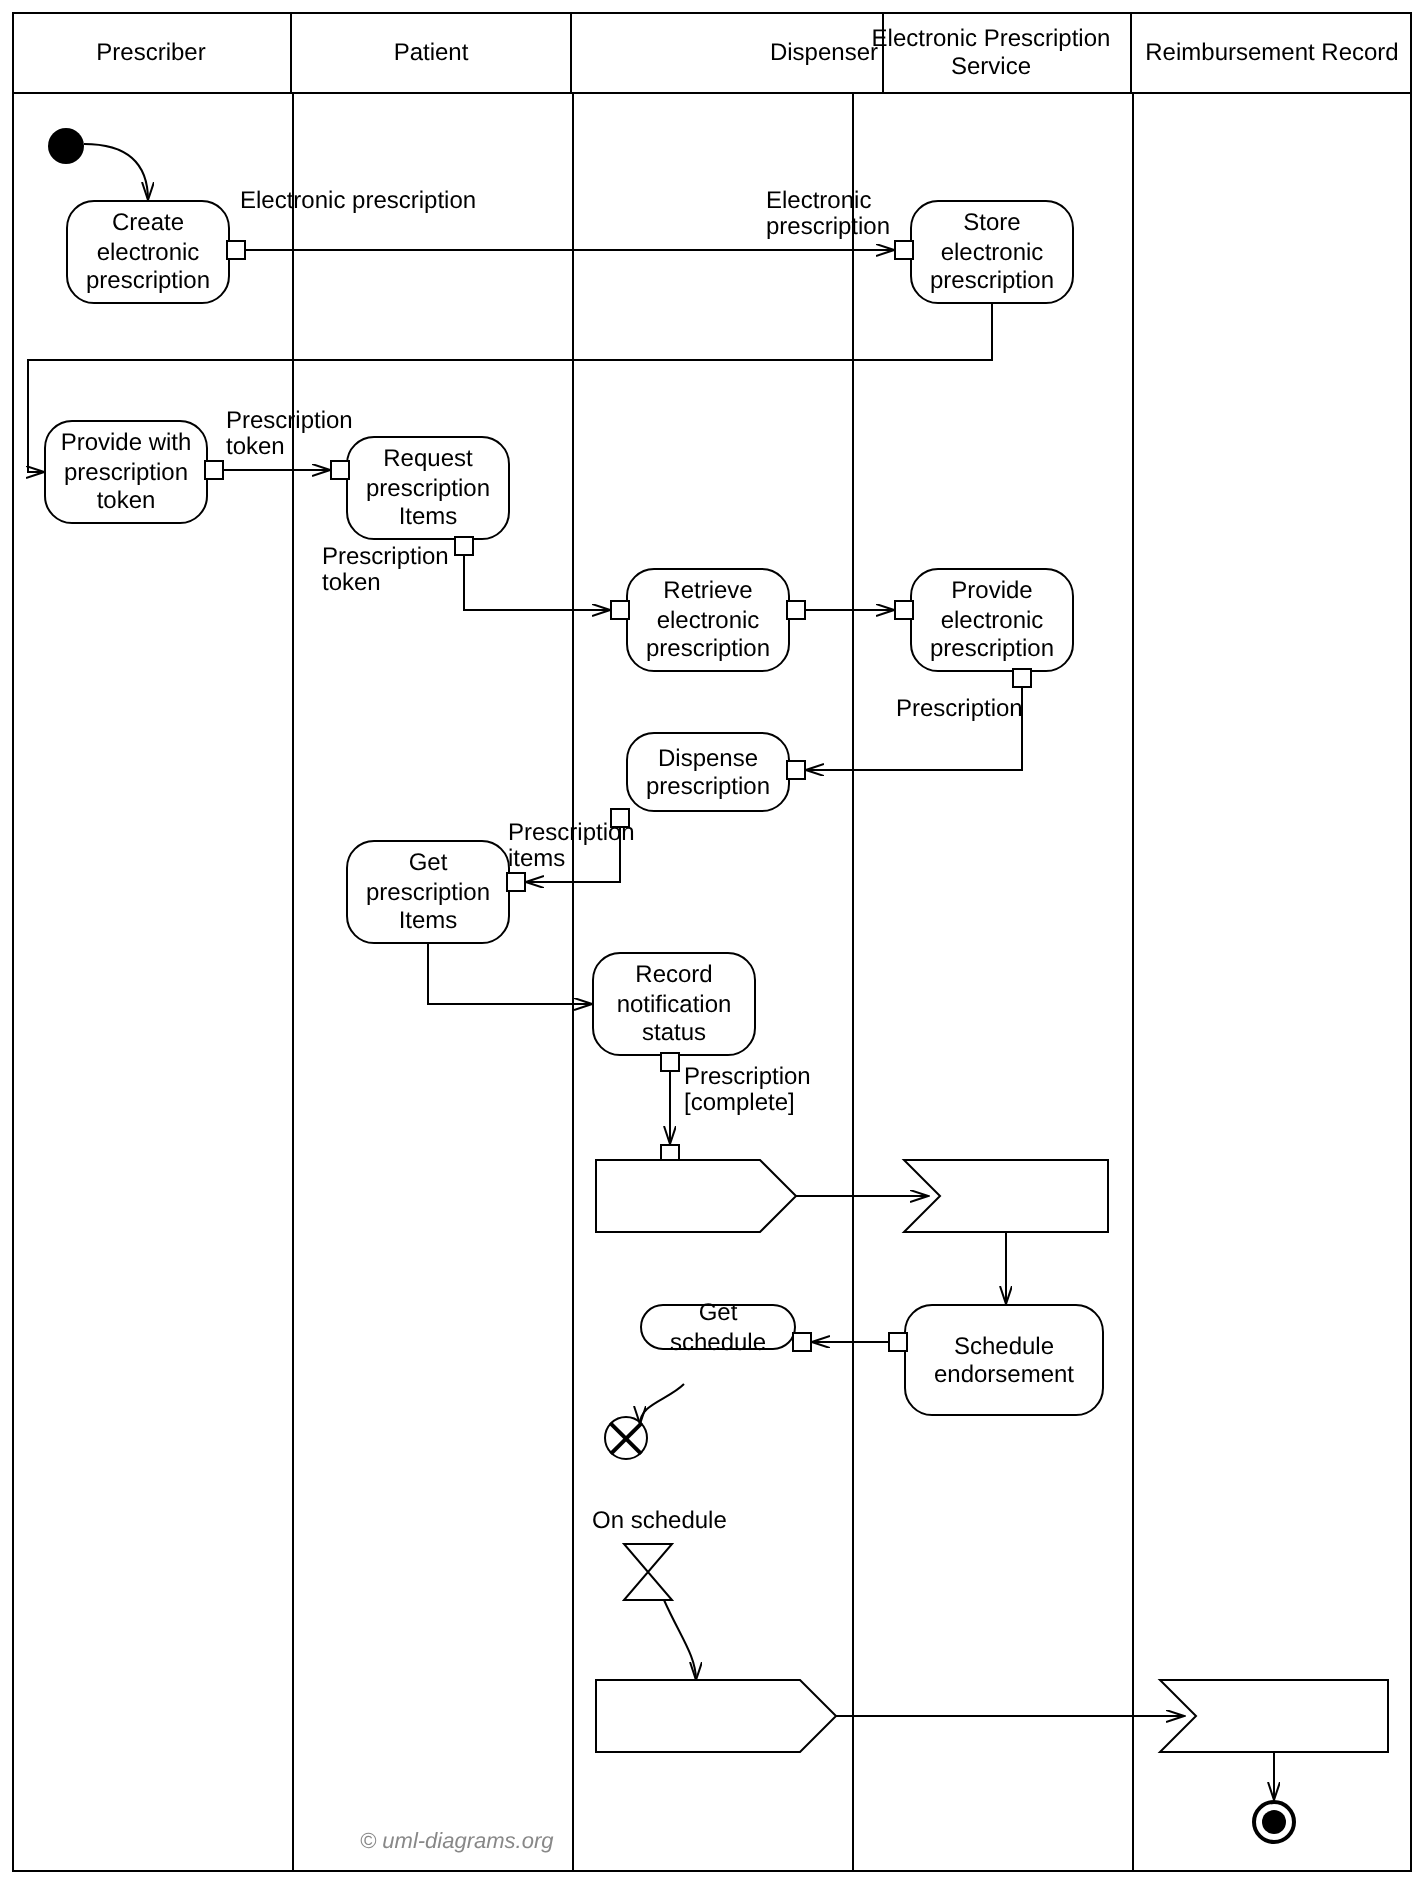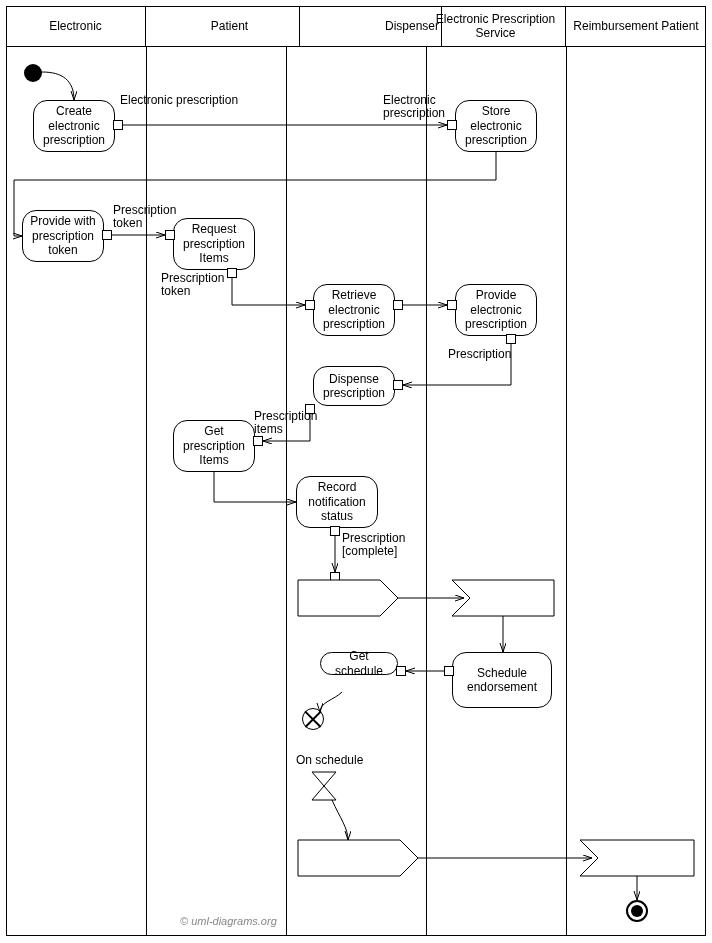--- a/index.html
+++ b/index.html
@@ -130,33 +130,33 @@
   }
 </style>
 </head>
 <body>
 
 <div class="diagram">
 
   <div class="outer-border"></div>
 
   <div class="swimlane-header" style="left:6px; width:140px;">
-      <span>Electronic</span>
-    </div>
-  <div class="swimlane-header" style="left:160px; width:140px;">
+      <span>Prescriber</span>
+    </div>
+  <div class="swimlane-header" style="left:146px; width:140px;">
       <span>Patient</span>
     </div>
   <div class="swimlane-header" style="left:302px; width:140px;justify-content:flex-end;">
       <span>Dispenser</span>
     </div>
   <div class="swimlane-header" style="left:426px; width:140px;">
       <span>Electronic Prescription Service</span>
     </div>
   <div class="swimlane-header" style="left:566px; width:140px; border-right:none;">
-      <span>Reimbursement Patient</span>
+      <span>Reimbursement Record</span>
     </div>
 
   <div class="header-divider"></div>
 
   <div class="swimlane-divider" style="left:146px;"></div>
   <div class="swimlane-divider" style="left:286px;"></div>
   <div class="swimlane-divider" style="left:426px;"></div>
   <div class="swimlane-divider" style="left:566px;"></div>
 
   <div class="initial" style="left:24px; top:64px;"></div>

